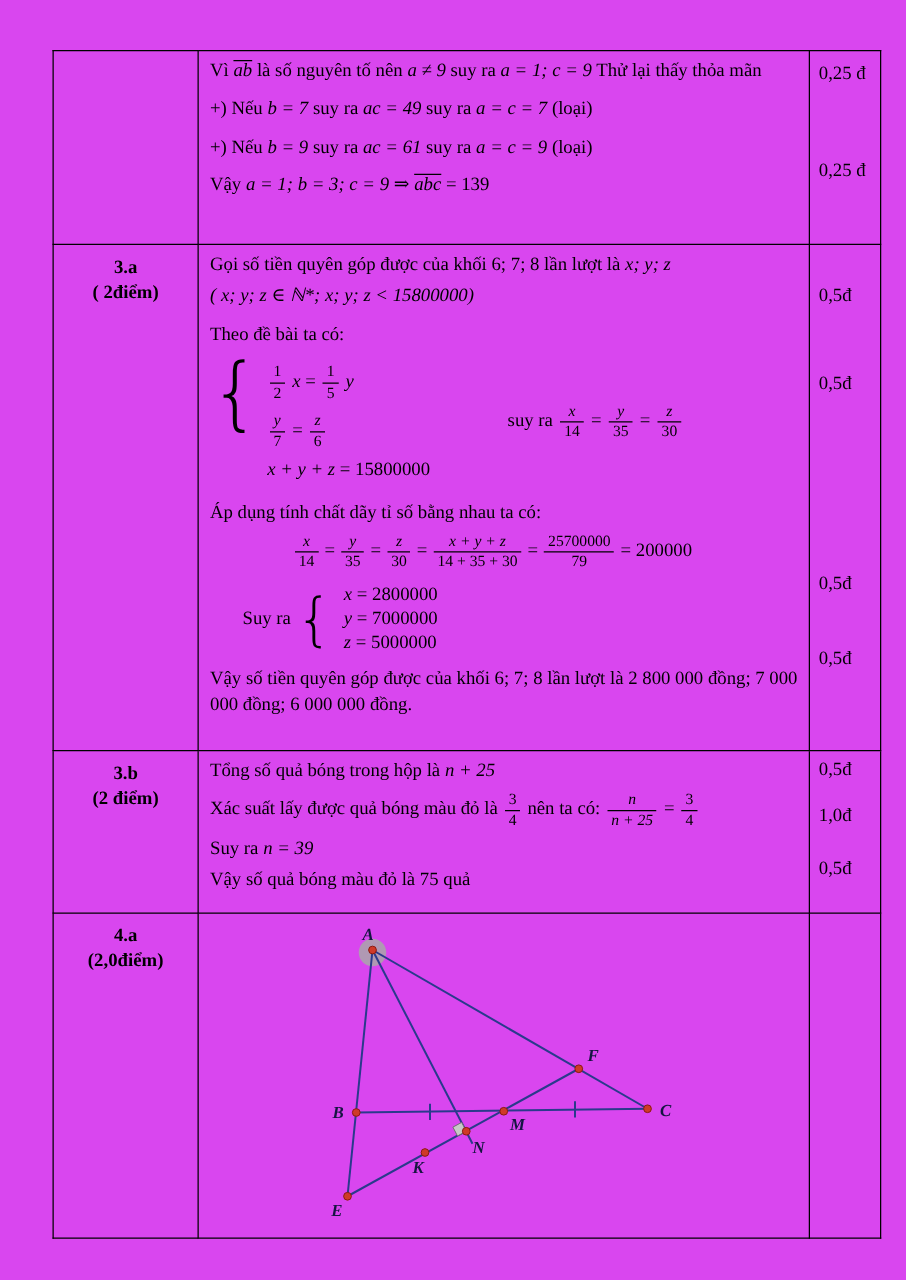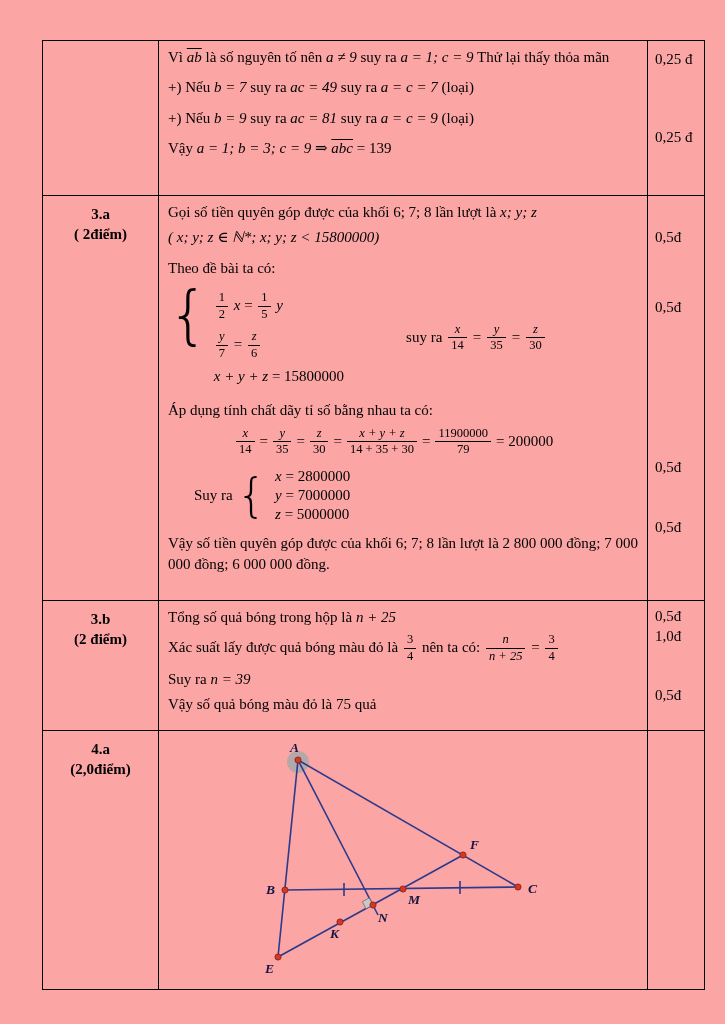--- a/index.html
+++ b/index.html
@@ -1,18 +1,18 @@
 <!DOCTYPE html>
 <html><head>
 <meta charset="utf-8">
 <style>
   * { margin:0; padding:0; box-sizing:border-box; }
   html,body { width:725px; height:1024px; background:#ffffff; }
   body { font-family:"Liberation Serif","DejaVu Serif",serif; color:#000; }
-  .page { position:relative; width:725px; height:1024px; overflow:hidden; background:#fca5a5; }
+  .page { position:relative; width:725px; height:1024px; overflow:hidden; background:#d946ef; }
   table.answer { border-collapse:collapse; position:absolute; left:42px; top:40px; table-layout:fixed; }
   td { border:1px solid #000; vertical-align:top; font-size:15px; padding:6px 9px; }
   td.lbl { width:116px; text-align:center; font-weight:bold; padding-top:8px; line-height:1.35; }
   td.content { width:485px; }
   td.pts { width:57px; position:relative; padding:0; }
   td.pts span { position:absolute; left:7px; white-space:nowrap; }
   tr.r1 td { height:155px; } tr.r2 td { height:405px; } tr.r3 td { height:118px;margin-top:45px; } tr.r4 td { height:258px; }
   p.line { margin:0 0 9px; line-height:1.42; }
   p.tight { margin-bottom:4px; }
   .m { font-style:italic; }
@@ -57,21 +57,21 @@
           <span>suy ra</span>
           <span class="m">ac = 49</span>
           <span>suy ra</span>
           <span class="m">a = c = 7</span>
           <span>(loại)</span>
         </p>
         <p class="line">
           <span>+) Nếu</span>
           <span class="m">b = 9</span>
           <span>suy ra</span>
-          <span class="m">ac = 81</span>
+          <span class="m">ac = 61</span>
           <span>suy ra</span>
           <span class="m">a = c = 9</span>
           <span>(loại)</span>
         </p>
         <p class="line">
           <span>Vậy</span>
           <span class="m">a = 1; b = 3; c = 9</span>
           <span>⇒</span>
           <span class="ov">abc</span>
           <span>= 139</span>
@@ -170,21 +170,21 @@
                 <span class="num it">z</span>
                 <span class="den">30</span>
               </span>
           <span>=</span>
           <span class="frac">
                 <span class="num it">x + y + z</span>
                 <span class="den">14 + 35 + 30</span>
               </span>
           <span>=</span>
           <span class="frac">
-                <span class="num">11900000</span>
+                <span class="num">25700000</span>
                 <span class="den">79</span>
               </span>
           <span>= 200000</span>
         </div>
 
         <div class="sol-row">
           <span>Suy ra</span>
           <span class="brace-sm">{</span>
           <div class="sol-lines">
             <div><span class="m">x</span> <span>= 2800000</span></div>
@@ -235,21 +235,21 @@
         <p class="line tight">
           <span>Suy ra</span>
           <span class="m">n = 39</span>
         </p>
         <p class="line">
           <span>Vậy số quả bóng màu đỏ là 75 quả</span>
         </p>
       </td>
       <td class="pts">
         <span style="top:7px">0,5đ</span>
-        <span style="top:27px">1,0đ</span>
+        <span style="top:44px">1,0đ</span>
         <span style="top:86px">0,5đ</span>
       </td>
     </tr>
 
     <tr class="r4">
       <td class="lbl">
         <div>4.a</div>
         <div>(2,0điểm)</div>
       </td>
       <td class="content">

